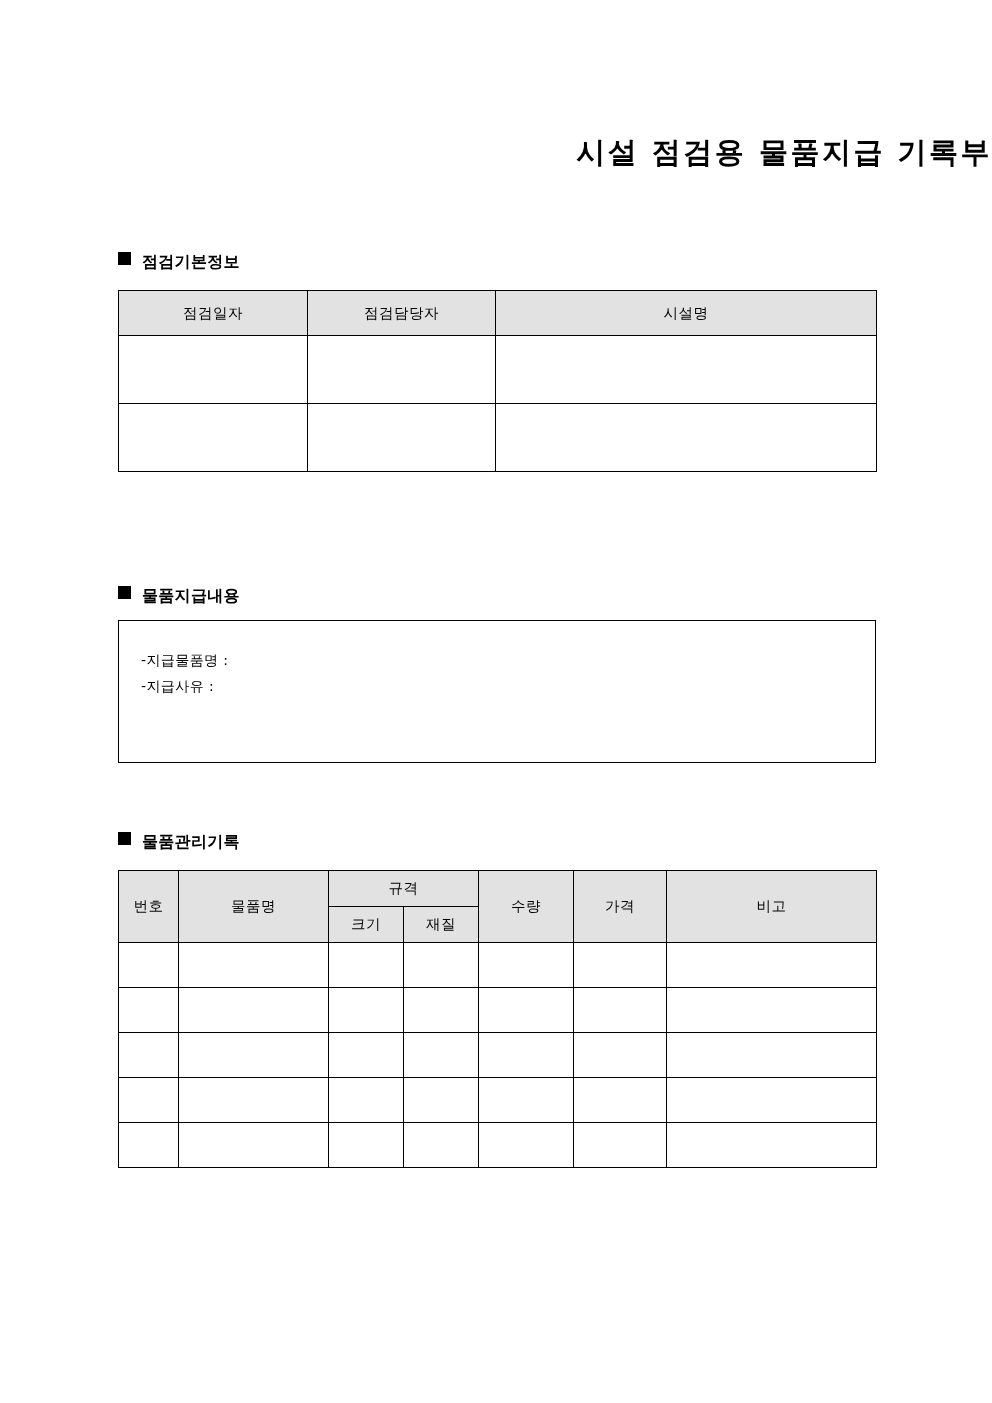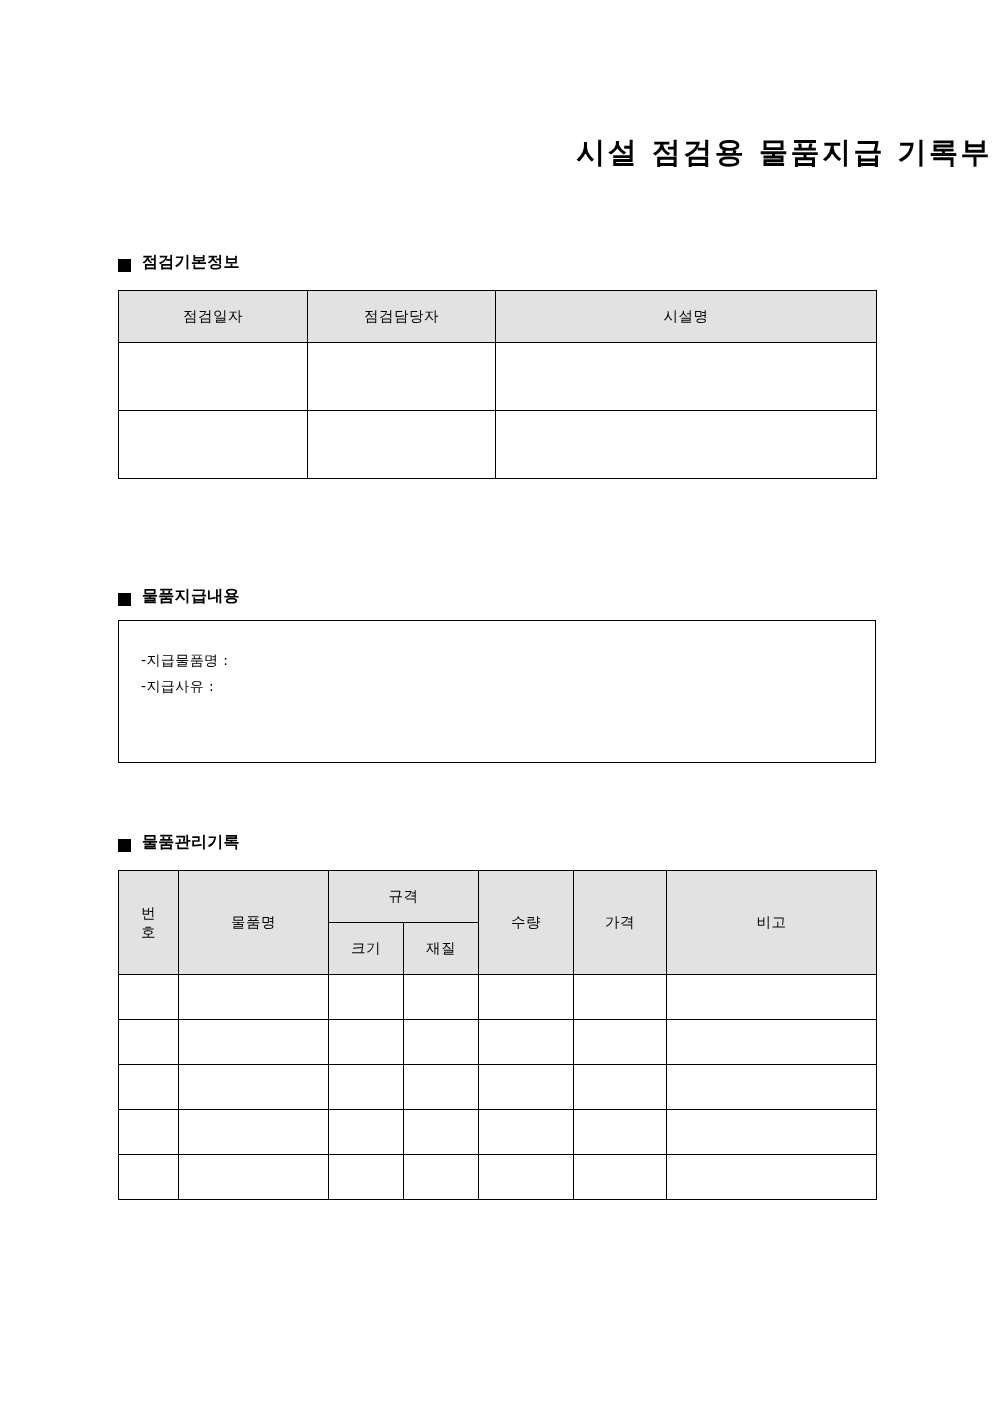--- a/index.html
+++ b/index.html
@@ -36,21 +36,21 @@
     letter-spacing: 2.5px;
     line-height: 38px;
     white-space: pre;
   }
 
   
   .section-heading {
     position: absolute;
     left: 118px;
     display: flex;
-    align-items: flex-end;
+    align-items: flex-start;
     font-size: 16px;
     font-weight: bold;
     line-height: 20px;
     white-space: nowrap;
   }
   .section-heading .bullet {
     display: inline-block;
     width: 13px;
     height: 13px;
     background: #000000;
@@ -73,21 +73,21 @@
     table-layout: fixed;
     width: 758px;
     font-size: 14.5px;
   }
   table.form-table td,
   table.form-table th {
     border: 1.4px solid #000000;
     text-align: center;
     vertical-align: middle;
     font-weight: normal;
-    padding: 16px;
+    padding: 0;
     letter-spacing: 0.5px;
   }
   table.form-table th.hdr,
   table.form-table td.hdr {
     background: #e2e2e2;
   }
 
   
   #table-basic { top: 290px; }
   #table-basic .r-head { height: 45px; }

